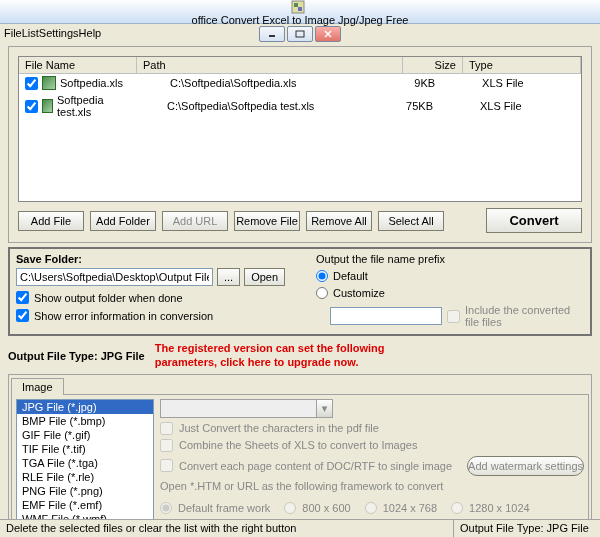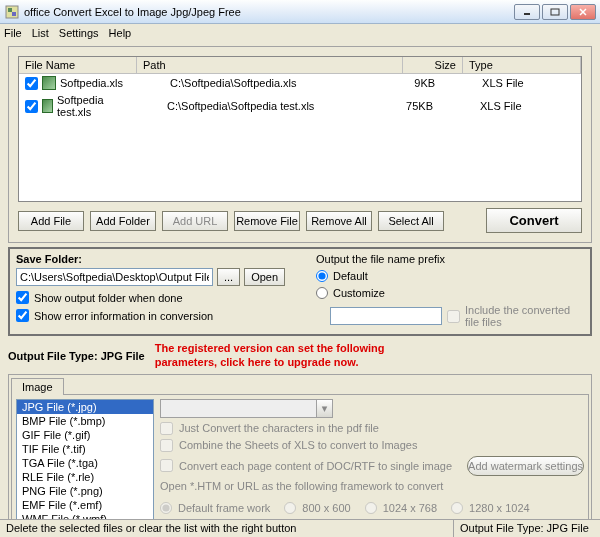--- a/index.html
+++ b/index.html
@@ -1,25 +1,25 @@
 <!DOCTYPE html>
 <html><head>
 <meta charset="utf-8">
 <style>
   * { box-sizing: border-box; margin: 0; padding: 0; font-family: Tahoma, sans-serif; font-size: 11px; }
   body { background: #ece9d8; width: 600px; height: 537px; overflow: hidden; }
-  .titlebar { height: 24px; background: linear-gradient(to bottom, #fdfefe, #e5eef9 50%, #cde0f5); border-bottom: 1px solid #a0b5cc; display: flex; align-items: center; padding: 0 4px; }
+  .titlebar { height: 24px; background: linear-gradient(to bottom, #fdfefe, #e5eef9 50%, #cde0f5); border-bottom: 1px solid #a0b5cc; display: flex; align-items: center; padding: 0 4px; flex-direction: column; }
   .titlebar .icon { width: 16px; height: 16px; margin-right: 4px; display:flex;align-items:center;justify-content:center; }
   .titlebar .title { flex: 1; color: #000; }
   .winbtns { display: flex; gap: 2px; }
   .winbtn { width: 26px; height: 16px; border: 1px solid #7a8aa0; border-radius: 2px; display:flex;align-items:center;justify-content:center; }
   .winbtn.min { background: linear-gradient(#f5f7fa,#d6e3f3); }
   .winbtn.max { background: linear-gradient(#f5f7fa,#d6e3f3); }
   .winbtn.close { background: linear-gradient(#f8b0a8,#e2746a); }
-  .menubar { height: 18px; display: flex; align-items: center; padding: 0 4px; gap: 10px; background: #ece9d8; }
+  .menubar { height: 18px; display: flex; align-items: center; padding: 0 4px; background: #ece9d8; }
   .menubar span { color: #000; cursor: default; }
   .content { padding: 4px 8px; }
   .groupbox { border: 1px solid #a3a3a3; background: #ece9d8; padding: 9px; margin-bottom: 4px; }
   .filelist { height: 146px; background: #fff; border: 1px solid #888; position: relative; overflow: auto; }
   .fl-header { display: flex; background: #ece9d8; border-bottom: 1px solid #c0c0c0; position: sticky; top: 0; }
   .fl-hcell { border-right: 1px solid #c0c0c0; padding: 2px 6px; color: #000; }
   .col-name { width: 118px; }
   .col-path { flex: 1; min-width: 188px; }
   .col-size { width: 60px; text-align: right; }
   .col-type { width: 118px; }

